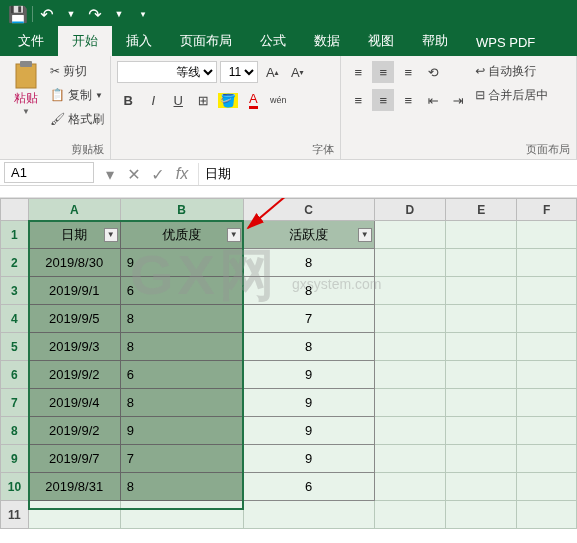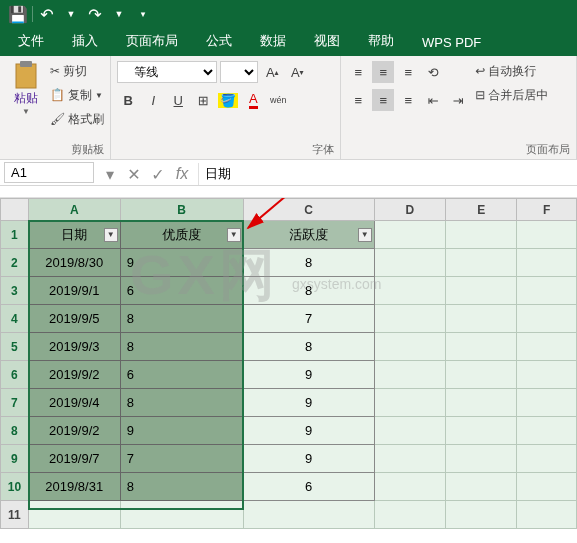--- a/index.html
+++ b/index.html
@@ -16,21 +16,21 @@
   .ribbon { background: #f3f2f1; height: 104px; display: flex; border-bottom: 1px solid #d6d6d6; }
   .group { display: flex; flex-direction: column; padding: 4px 6px 2px 6px; border-right: 1px solid #d6d6d6; }
   .group-content { flex: 1; display: flex; }
   .group-label { font-size: 11px; color: #666; text-align: right; padding-top: 2px; }
   
   .paste-big { display: flex; flex-direction: column; align-items: center; justify-content: flex-start; width: 40px; }
   .clip-col { display: flex; flex-direction: column; gap: 2px; margin-left: 4px; }
   .clip-item { display: flex; align-items: center; font-size: 12px; color: #444; height: 22px; gap: 3px; }
   
   .font-row { display: flex; align-items: center; gap: 3px; height: 24px; }
-  .font-select { border: 1px solid #ccc; background: #fff; font-size: 12px; padding: 2px 12px; }
+  .font-select { border: 1px solid #ccc; background: #fff; font-size: 12px; padding: 2px 0; text-align: right; }
   .icon-btn { width: 22px; height: 22px; display: flex; align-items: center; justify-content: center; font-size: 13px; color: #444; }
   .align-col { display: flex; flex-direction: column; gap: 2px; margin-left: 6px; }
   .align-item { display: flex; align-items: center; font-size: 12px; color: #444; height: 22px; gap: 3px; }
   
   .formula-bar { height: 26px; display: flex; align-items: flex-end; border-bottom: 1px solid #d6d6d6; background: #fff; }
   .name-box { width: 90px; border: 1px solid #ccc; padding: 2px 6px; font-size: 13px; margin: 2px 4px; }
   .fb-btn { width: 24px; height: 22px; display: flex; align-items: center; justify-content: center; color: #888; }
   .fb-value { flex: 1; padding: 2px 6px; font-size: 13px; border-left: 1px solid #e0e0e0; margin-left: 4px; }
   
   .sheet-area { position: relative; background: #dff0e3; }
@@ -61,38 +61,39 @@
   <div class="qat-sep"></div>
   <div class="qat-btn">↶</div>
   <div class="qat-btn" style="font-size:9px;color:#fff">▼</div>
   <div class="qat-btn">↷</div>
   <div class="qat-btn" style="font-size:9px;color:#fff">▼</div>
   <div class="qat-btn" style="font-size:9px;color:#fff">▾</div>
 </div>
 
 <div class="ribbon-tabs">
   <div class="tab">文件</div>
+  <div class="tab active">开始</div>
   <div class="tab">插入</div>
   <div class="tab">页面布局</div>
   <div class="tab">公式</div>
   <div class="tab">数据</div>
   <div class="tab">视图</div>
   <div class="tab">帮助</div>
   <div class="tab">WPS PDF</div>
 </div>
 
 <div class="ribbon">
   <div class="group">
     <div class="group-content">
       <div class="paste-big">
         <svg width="26" height="30">
             <rect x="3" y="4" width="20" height="24" fill="#d9a94a" stroke="#b08030"></rect>
             <rect x="7" y="1" width="12" height="6" rx="1" fill="#888"></rect>
           </svg>
-        <span style="font-size:12px;color:#4c1d95">粘贴</span>
+        <span style="font-size:12px;color:#be185d">粘贴</span>
         <span style="font-size:8px;color:#666">▼</span>
       </div>
       <div class="clip-col">
         <div class="clip-item">
             <span>✂</span>
             <span>剪切</span>
           </div>
         <div class="clip-item">
             <span>📋</span>
             <span>复制</span>

